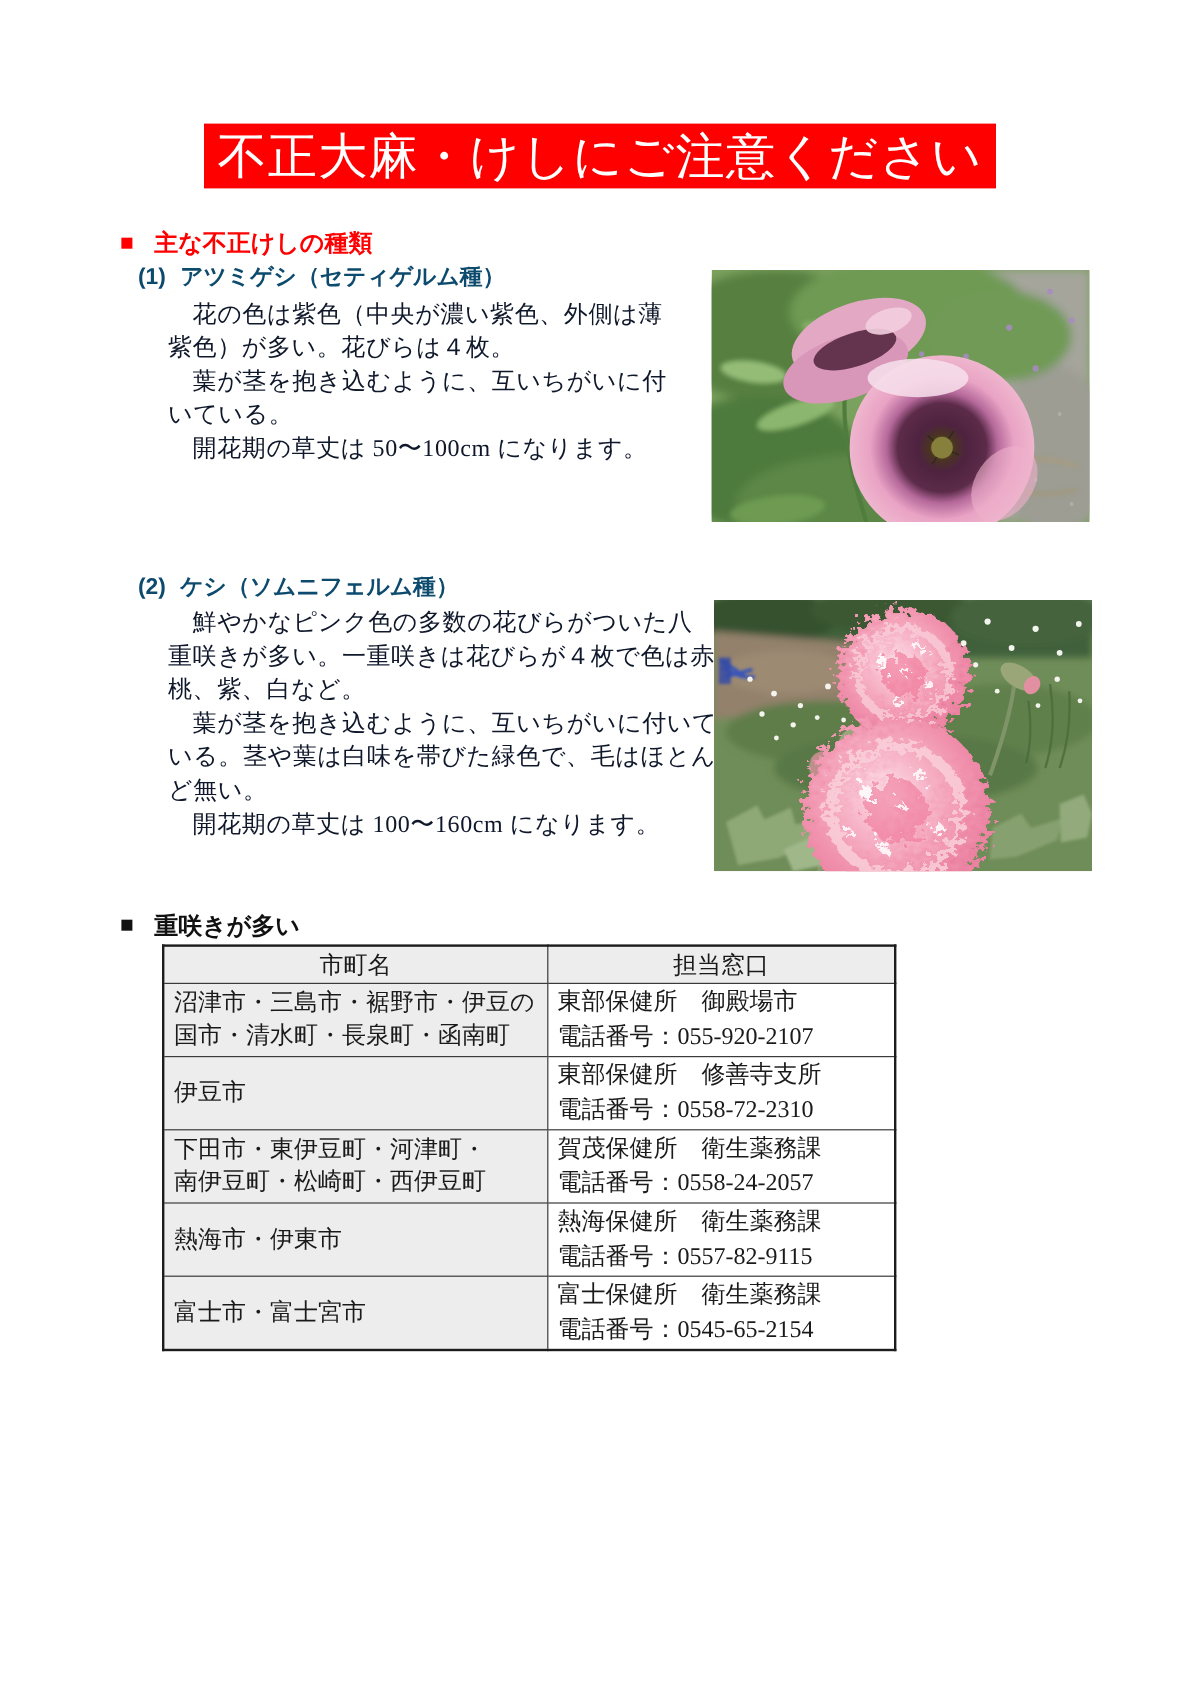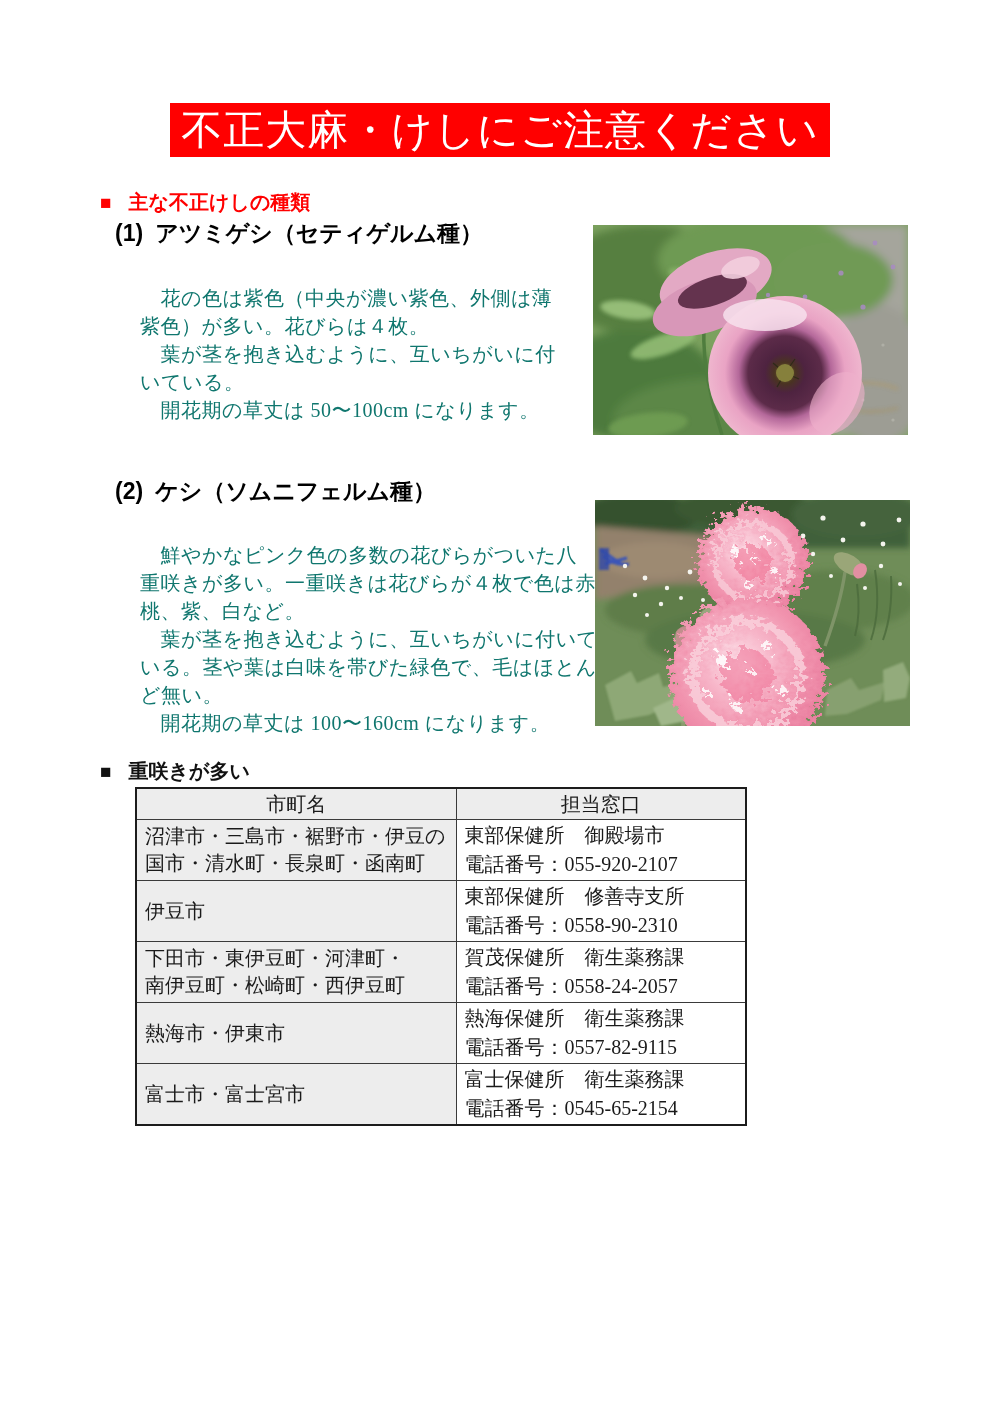--- a/index.html
+++ b/index.html
@@ -17,26 +17,26 @@
   
   .sec-head{position:absolute;display:flex;align-items:center;
     font-family:"Liberation Sans","DejaVu Sans",sans-serif;font-weight:bold;font-size:20px;}
   .sec-head .bullet{font-size:19px;margin-right:17px;line-height:1;}
   .sec-head.red{color:var(--heading-red,#ff0000);}
   .sec-head.red .bullet{color:var(--heading-red,#ff0000);}
   .sec-head.black{color:#111;}
   .sec-head.black .bullet{color:var(--bullet-black,#111111);}
   .item-head{
     position:absolute;font-family:"Liberation Sans","DejaVu Sans",sans-serif;
-    font-weight:bold;font-size:23px;color:#000000;white-space:nowrap;
+    font-weight:bold;font-size:19px;color:#0c4a6e;white-space:nowrap;
   }
   .item-head .num{margin-right:12px;}
   .body-text{
     position:absolute;font-size:20px;line-height:28px;white-space:pre-line;
-    color:#0f766e;letter-spacing:0.5px;margin-top:36px;
+    color:#0f172a;letter-spacing:0.5px;
   }
   
   .photo{position:absolute;line-height:0;}
   .photo svg{display:block;}
   
   table.contacts{
     position:absolute;left:135px;top:787px;width:610px;border-collapse:collapse;
     font-size:20px;table-layout:fixed;
   }
   table.contacts col.c1{width:320px;}
@@ -313,21 +313,21 @@
 国市・清水町・長泉町・函南町</td>
           <td class="office-cell">
             <div>東部保健所　御殿場市</div>
             <div>電話番号：055-920-2107</div>
           </td>
         </tr>
         <tr>
           <td class="area-cell">伊豆市</td>
           <td class="office-cell">
             <div>東部保健所　修善寺支所</div>
-            <div>電話番号：0558-90-2310</div>
+            <div>電話番号：0558-72-2310</div>
           </td>
         </tr>
         <tr>
           <td class="area-cell">下田市・東伊豆町・河津町・
 南伊豆町・松崎町・西伊豆町</td>
           <td class="office-cell">
             <div>賀茂保健所　衛生薬務課</div>
             <div>電話番号：0558-24-2057</div>
           </td>
         </tr>

